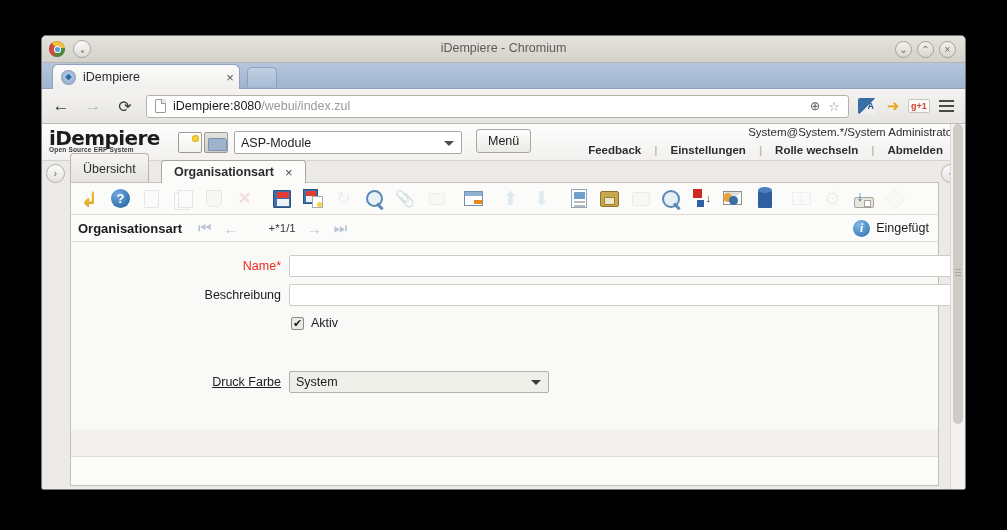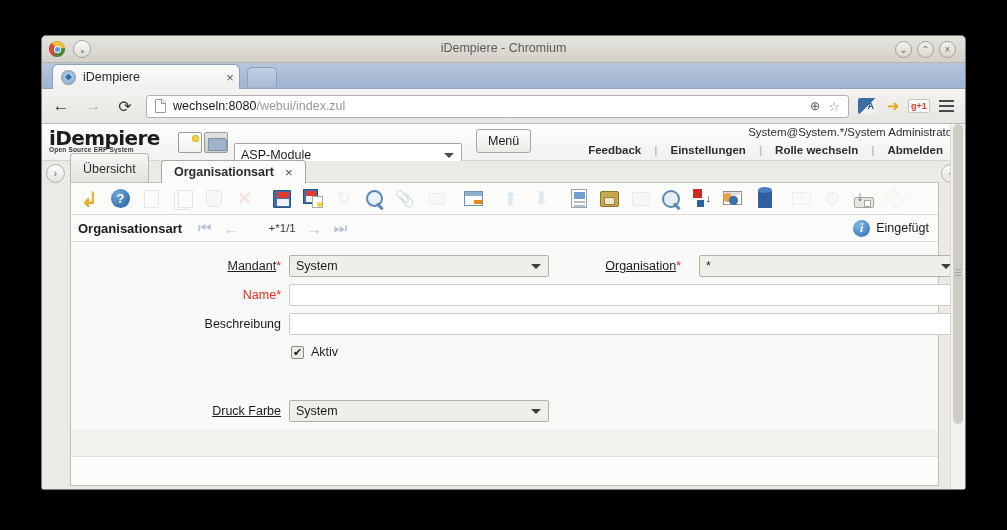--- a/index.html
+++ b/index.html
@@ -190,21 +190,21 @@
     border-radius:50%; background:#f6d33c; box-shadow: inset 0 0 0 1px #d9b52e;
   }
   #doc-open-btn {
     left: 162px; background: linear-gradient(to bottom,#e3e1dd,#cfcdc8);
   }
   #doc-open-btn::after {
     content:""; position:absolute; left:3px; top:5px; width:17px;height:11px;
     background:#9fb3cc; border:1px solid #7c93b0; border-radius:1px 3px 1px 1px;
   }
   #asp-select {
-    position: absolute; left: 192px; top: 19px;
+    position: absolute; left: 192px; top: 7px;
     width: 228px; height: 23px;
     background: #fff; border: 1px solid #aaa7a1; border-radius: 2px;
     font-size: 12.5px; color: #1c1c1c;
     display: flex; align-items: center; padding-left: 6px;
   }
   #asp-select .caret {
     position: absolute; right: 7px; top: 9px;
     border-left: 5px solid transparent; border-right: 5px solid transparent;
     border-top: 5px solid #4d4d4d;
   }
@@ -483,21 +483,21 @@
     </div>
     <div id="new-tab-btn"></div>
   </div>
 
   <div id="browser-toolbar">
     <div class="nav-btn">←</div>
     <div class="nav-btn disabled">→</div>
     <div class="nav-btn" id="reload-btn">⟳</div>
     <div id="omnibox">
       <div id="page-icon"></div>
-      <div id="url-text"><b>wechseln:8080</b><span>/webui/index.zul</span></div>
+      <div id="url-text"><b>iDempiere:8080</b><span>/webui/index.zul</span></div>
       <div id="omni-zoom">⊕</div>
       <div id="omni-star">☆</div>
     </div>
     <div class="ext-btn">
         <div id="ext-translate-icon">A</div>
       </div>
     <div class="ext-btn">
         <div id="ext-mobile-icon">➜</div>
       </div>
     <div class="ext-btn">
@@ -659,32 +659,20 @@
           <div class="rnav">→</div>
           <div class="rnav">⏭</div>
           <div id="record-status">
             <span id="status-info-icon">i</span>
             <span>Eingefügt</span>
           </div>
         </div>
 
         <div id="form-area">
 
-          <div class="frow">
-            <div class="flabel" style="left:60px;width:150px"><u>Mandant</u><span class="req">*</span></div>
-            <div class="fselect" style="left:218px;width:260px">
-              <span>System</span>
-              <span class="caret"></span>
-            </div>
-            <div class="flabel" style="left:430px;width:180px"><u>Organisation</u><span class="req">*</span></div>
-            <div class="fselect" style="left:628px;width:260px">
-              <span>*</span>
-              <span class="caret"></span>
-            </div>
-          </div>
 
           <div class="frow">
             <div class="flabel required-empty" style="left:60px;width:150px"><span>Name</span><span>*</span></div>
             <div class="finput" style="left:218px;width:670px"><span></span></div>
           </div>
 
           <div class="frow">
             <div class="flabel" style="left:60px;width:150px"><span>Beschreibung</span></div>
             <div class="finput" style="left:218px;width:670px"><span></span></div>
           </div>

